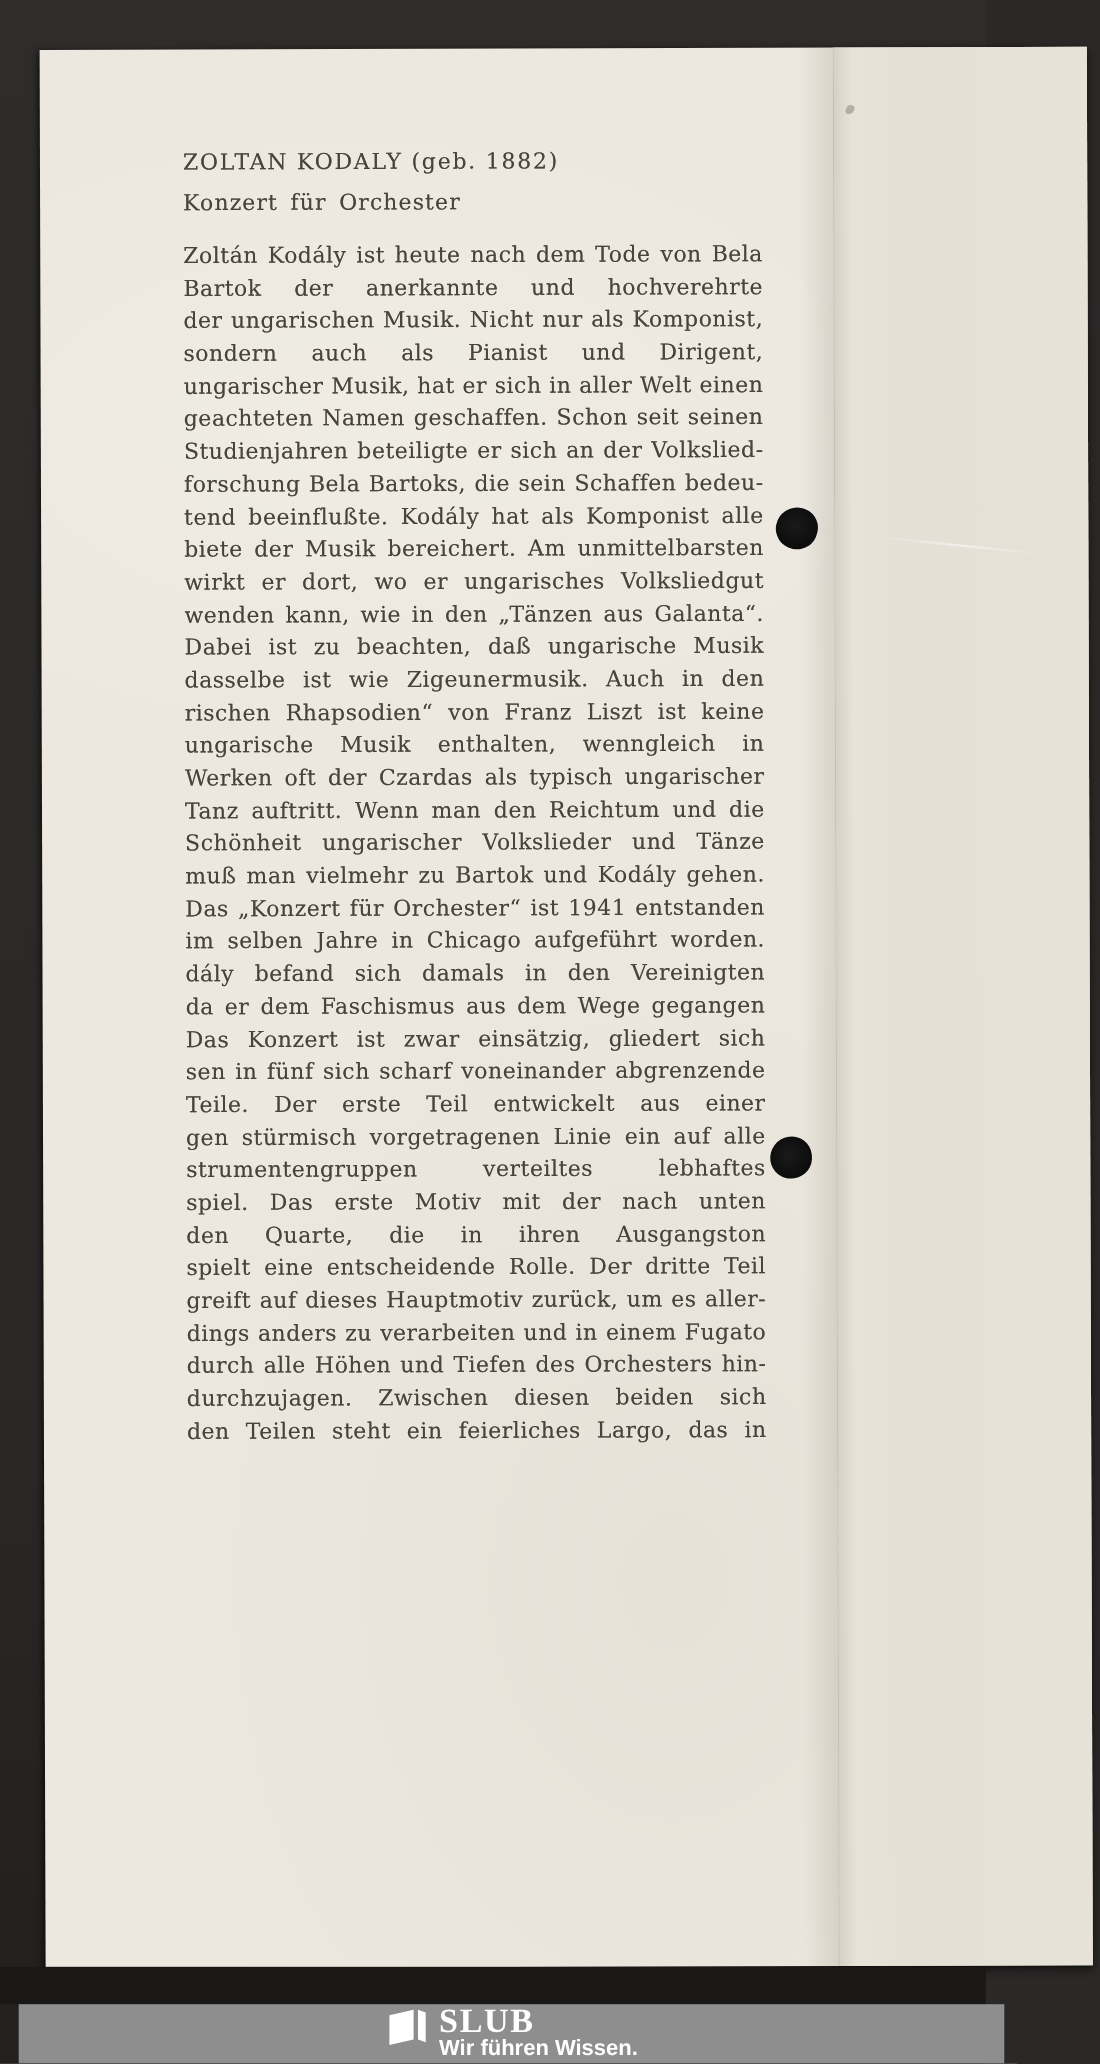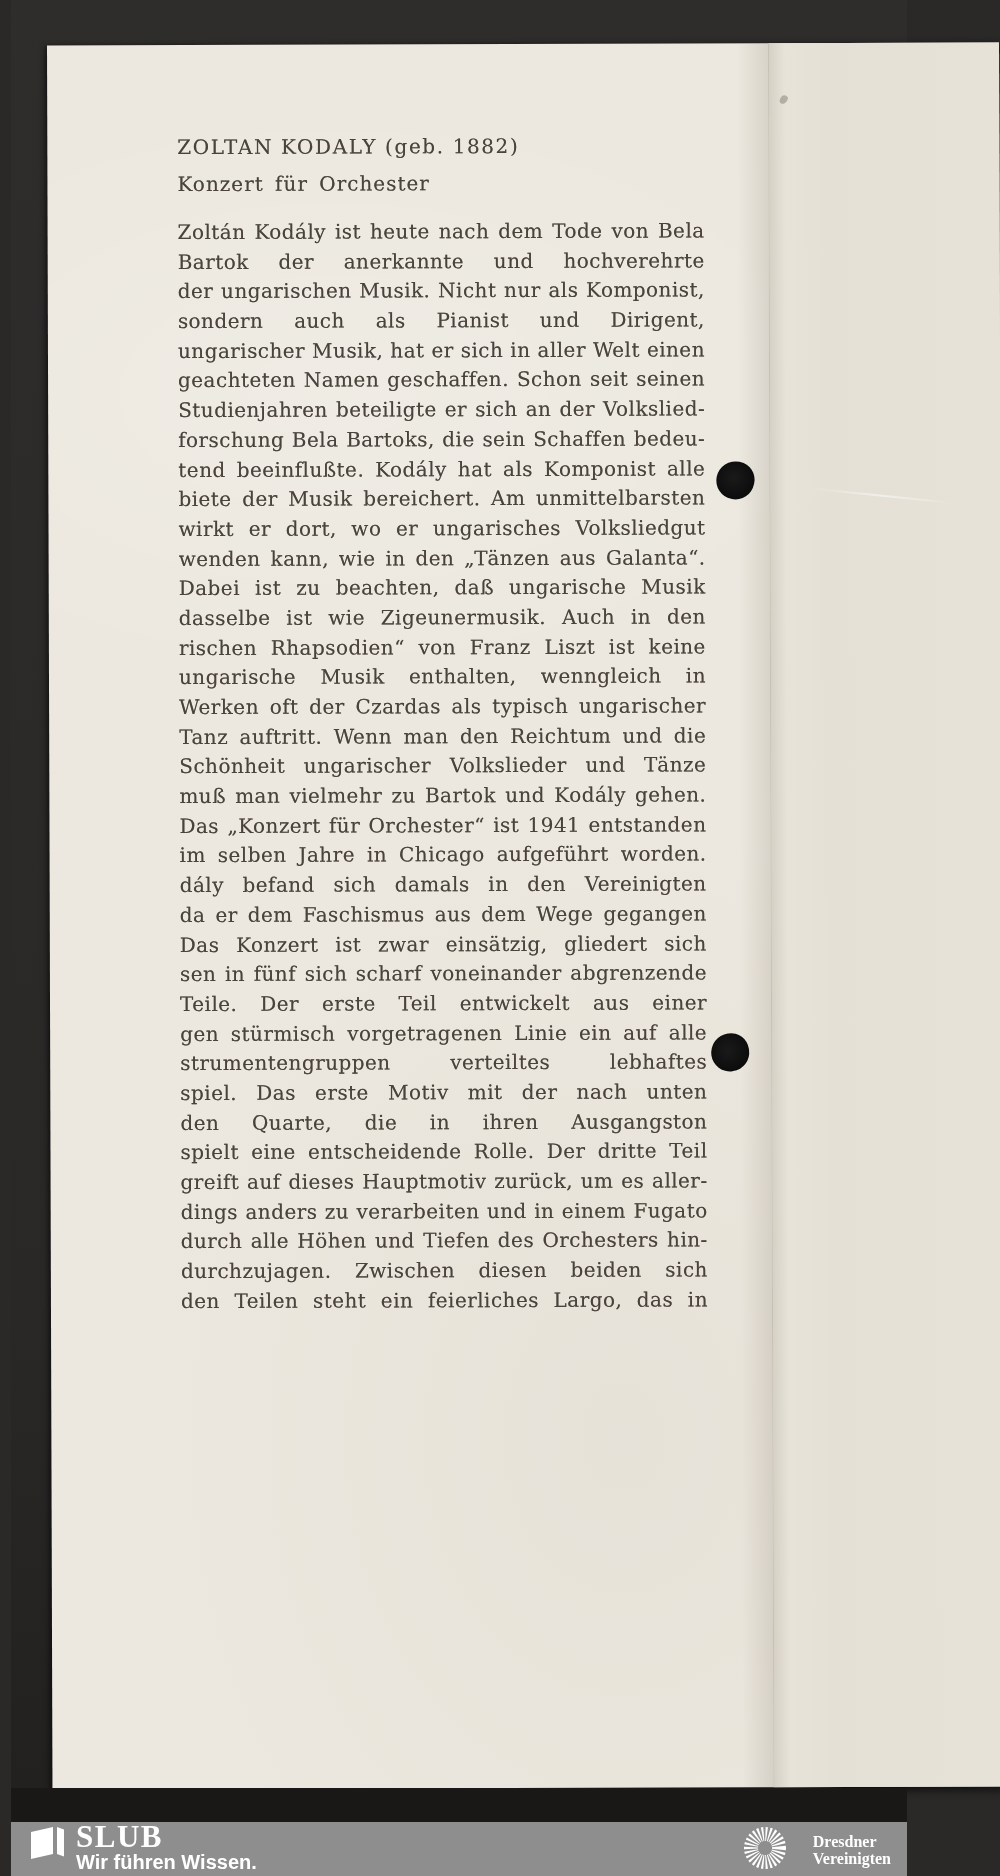--- a/index.html
+++ b/index.html
@@ -9,21 +9,20 @@
     height: 1876px;
     background: #2b2928;
     overflow: hidden;
     font-family: "DejaVu Serif", serif;
   }
   .scene {
     position: relative;
     width: 896px;
     height: 1876px;
     background: linear-gradient(180deg, #2f2d2c 0%, #2a2827 70%, #232120 95%);
-    margin-left: 11px;
   }
   
   .page {
     position: absolute;
     left: 36px;
     top: 44px;
     width: 952px;
     height: 1744px;
     background:
       radial-gradient(ellipse 900px 500px at 30% 20%, rgba(255,255,255,0.18), rgba(255,255,255,0) 60%),
@@ -125,30 +124,31 @@
   .gap-band {
     position: absolute;
     left: 0;
     top: 1788px;
     width: 100%;
     height: 34px;
     background: #191817;
   }
   .footer {
     position: absolute;
-    left: 0;
+    left: 17px;
     bottom: 0;
     width: 100%;
     height: 54px;
     background: #8e8e8e;
     display: flex;
-    align-items: flex-start;
+    align-items: center;
     justify-content: space-between;
     box-sizing: border-box;
     padding: 0 16px 0 18px;
+    flex-direction: column;
   }
   .slub {
     display: flex;
     align-items: flex-start;
     gap: 10px;
     cursor: pointer;
   }
   .slub-icon { margin-top: 4px; }
   .slub-textcol { display: flex; flex-direction: column; }
   .slub-word {

